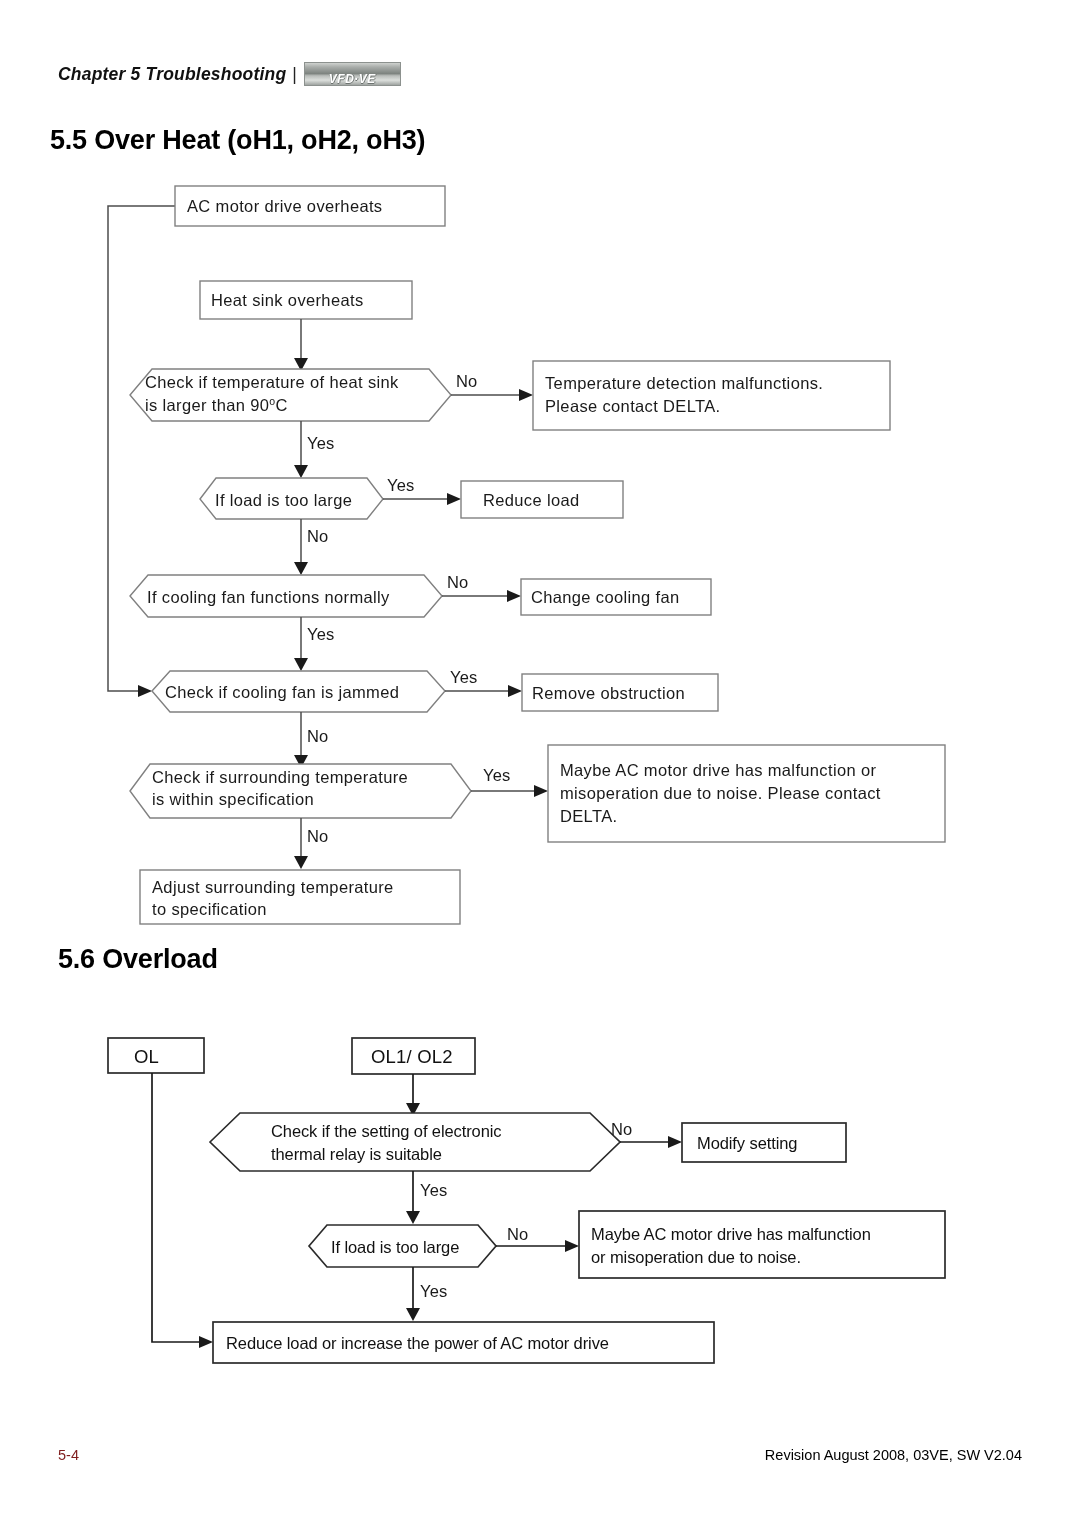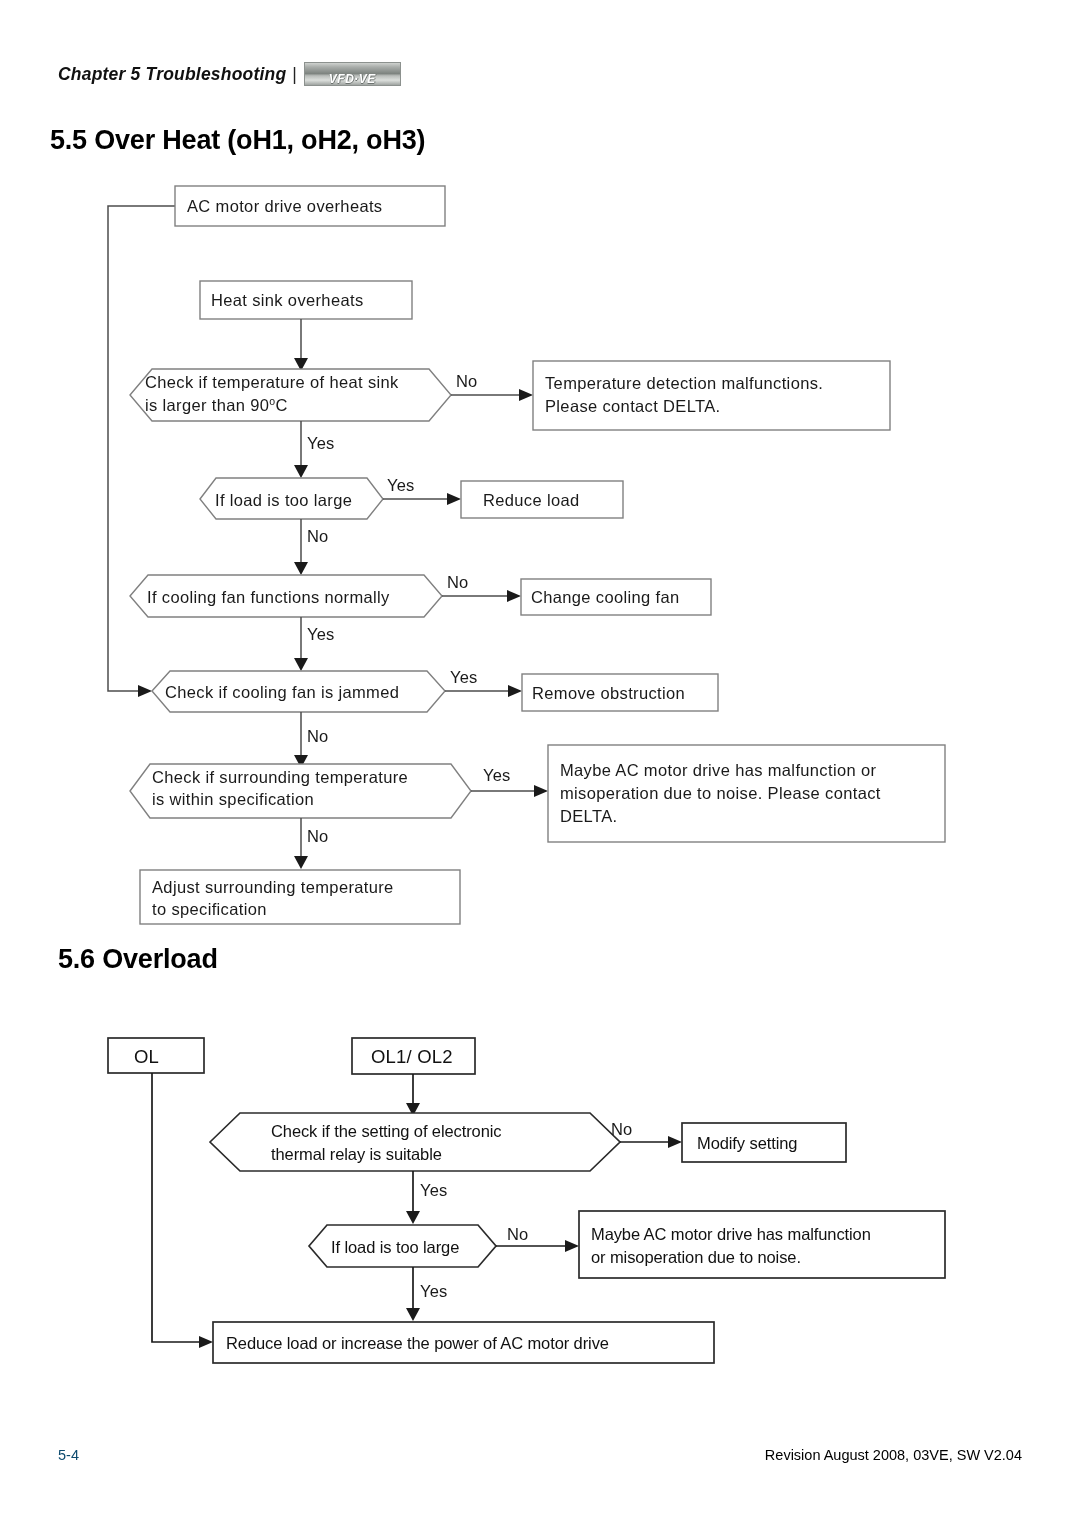--- a/index.html
+++ b/index.html
@@ -82,21 +82,21 @@
   }
   #heading-over-heat { left: 50px; top: 125px; }
   #heading-overload  { left: 58px; top: 944px; text-align: right; }
 
   
   .footer-left {
     position: absolute;
     left: 58px;
     top: 1447px;
     font-size: 14.5px;
-    color: #0c4a6e;
+    color: #7f1d1d;
   }
   .footer-right {
     position: absolute;
     right: 58px;
     top: 1447px;
     font-size: 14.5px;
     color: #000;
     white-space: nowrap;
     margin-left: 30px;
   }

